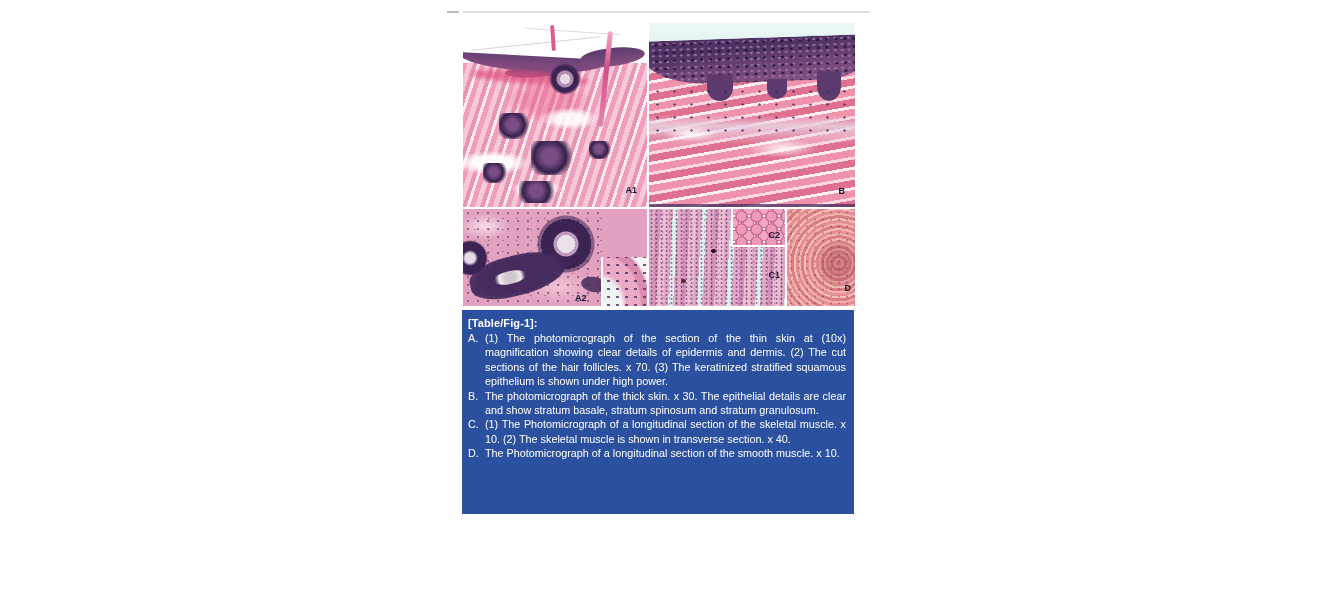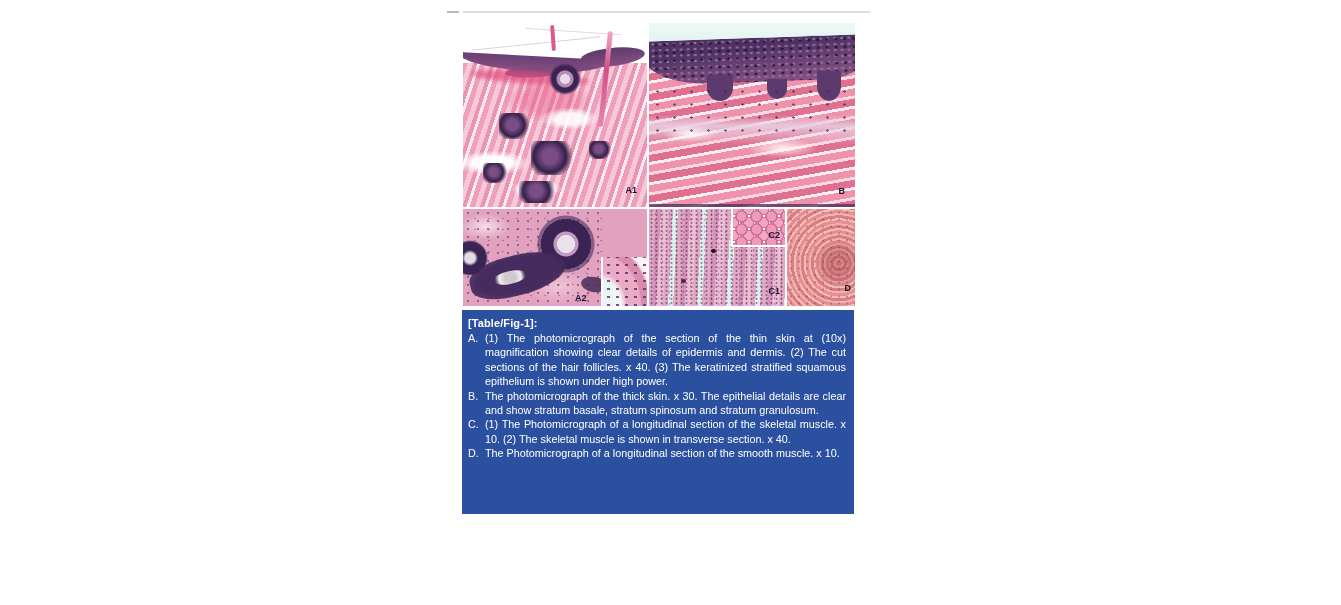--- a/index.html
+++ b/index.html
@@ -112,21 +112,21 @@
       radial-gradient(rgba(55,30,75,.35) .8px, transparent 1.2px);
     background-size:5px 4px,7px 6px;background-position:0 0,3px 2px;}
   .c1-dot1{left:62px;top:40px;width:5px;height:4px;background:#201025;border-radius:50%;}
   .c1-dot2{left:32px;top:70px;width:5px;height:4px;background:#5d1f33;border-radius:50%;}
   .c2-inset{right:0;top:0;width:52px;height:36px;background-color:#ffffff;
     border-left:2px solid #ffffff;border-bottom:2px solid #ffffff;
     background-image:
       radial-gradient(circle,#ef9ab8 0 5px,#cc6e95 5px 6px,rgba(0,0,0,0) 6.5px),
       radial-gradient(circle,#f2a6c0 0 4.5px,#cc6e95 4.5px 5.5px,rgba(0,0,0,0) 6px);
     background-size:15px 13px,15px 13px;background-position:1px 1px,8px 7px;}
-  .c1-label{right:5px;bottom:10px;}
+  .c1-label{right:5px;bottom:26px;}
   .c2-label{right:5px;bottom:5px;padding-left:8px;}
 
   
   .panel-d{left:324px;top:186px;width:68px;height:97px;
     background:
       radial-gradient(circle at 76% 56%, rgba(170,70,80,.45) 0 12px, rgba(170,70,80,0) 26px),
       repeating-radial-gradient(circle at 76% 56%, #e58e93 0 3px, #f4c0b6 3px 5px, #d97e85 5px 8px, #f1b3ab 8px 10px);}
   .d-speck{left:0;top:0;right:0;bottom:0;
     background-image:radial-gradient(rgba(120,40,60,.35) 1px, transparent 1.4px);background-size:8px 7px;}
   .d-label{right:4px;bottom:13px;}
@@ -206,21 +206,21 @@
 
     <div class="panel panel-d">
       <div class="abs d-speck"></div>
       <span class="plabel d-label">D</span>
     </div>
 
     <div class="abs caption">
       <div class="cap-title">[Table/Fig-1]:</div>
       <div class="cap-item">
         <span class="cap-letter">A.</span>
-        <span class="cap-text">(1) The photomicrograph of the section of the thin skin at (10x) magnification showing clear details of epidermis and dermis. (2) The cut sections of the hair follicles. x 40. (3) The keratinized stratified squamous epithelium is shown under high power.</span>
+        <span class="cap-text">(1) The photomicrograph of the section of the thin skin at (10x) magnification showing clear details of epidermis and dermis. (2) The cut sections of the hair follicles. x 70. (3) The keratinized stratified squamous epithelium is shown under high power.</span>
       </div>
       <div class="cap-item">
         <span class="cap-letter">B.</span>
         <span class="cap-text">The photomicrograph of the thick skin. x 30. The epithelial details are clear and show stratum basale, stratum spinosum and stratum granulosum.</span>
       </div>
       <div class="cap-item">
         <span class="cap-letter">C.</span>
         <span class="cap-text">(1) The Photomicrograph of a longitudinal section of the skeletal muscle. x 10. (2) The skeletal muscle is shown in transverse section. x 40.</span>
       </div>
       <div class="cap-item">

